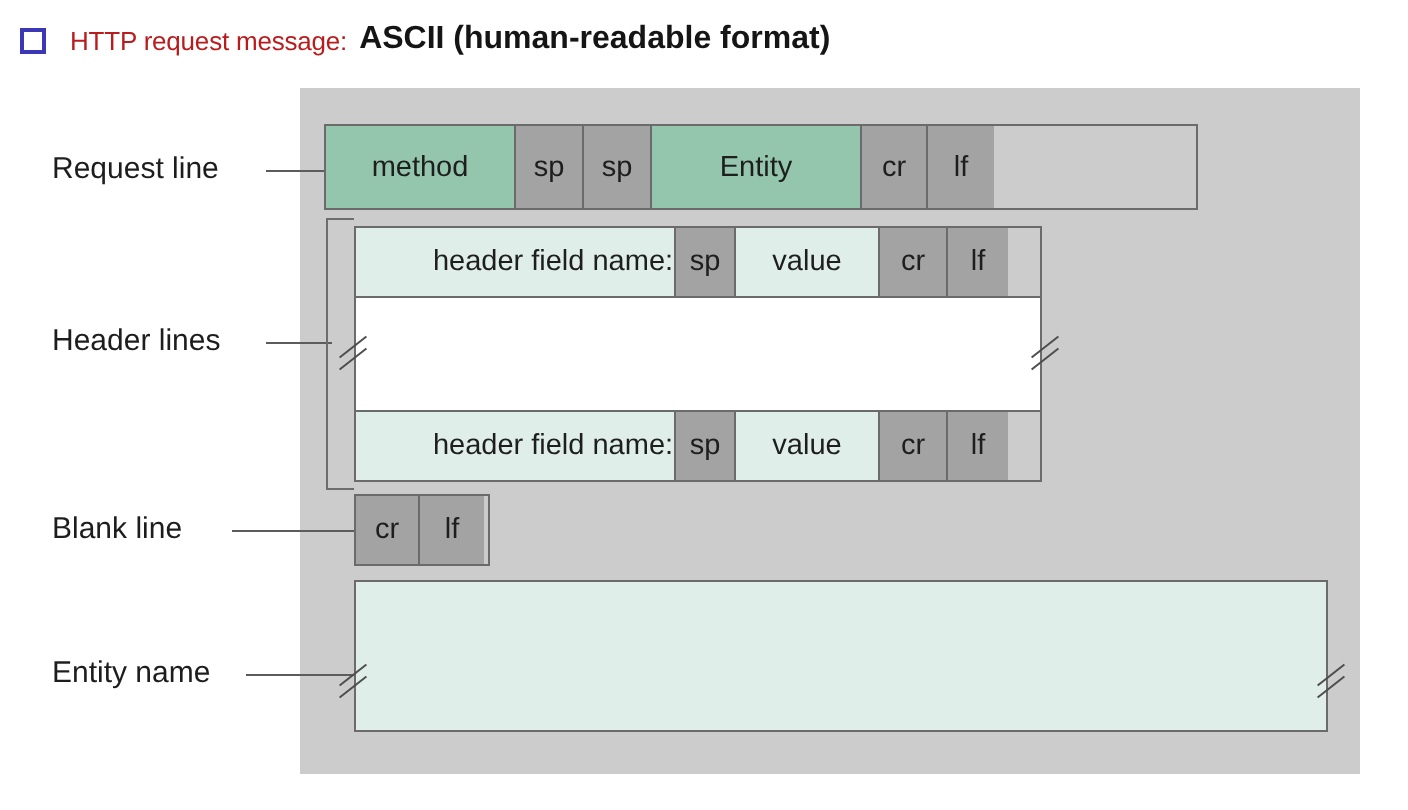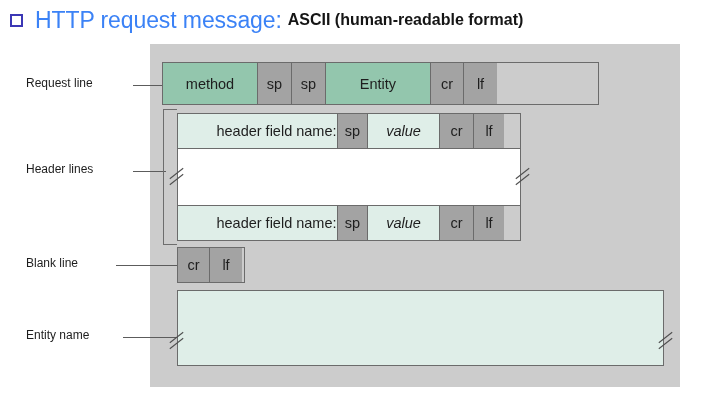--- a/index.html
+++ b/index.html
@@ -29,22 +29,22 @@
   #bullet-square {
     width: 9px;
     height: 9px;
     border: 2px solid #3b37b5;
     background: #ffffff;
     margin-left: 10px;
     margin-right: 12px;
     flex: 0 0 auto;
   }
   #title-red {
-    color: #3b82f6;
-    font-size: 23px;
+    color: #b91c1c;
+    font-size: 13px;
     font-weight: 400;
     letter-spacing: -0.1px;
     white-space: nowrap;
     text-align: right;
   }
   #title-black {
     color: #151515;
     font-size: 16px;
     font-weight: 700;
     margin-left: 6px;
@@ -107,21 +107,21 @@
     height: 36px;
   }
   #header-row-2 {
     left: 177px;
     top: 205px;
     width: 344px;
     height: 36px;
   }
   .hdr-name  { width: 160px; padding-left: 38px; }
   .hdr-sp    { width: 30px; }
-  .hdr-value { width: 72px; font-style: italic; }
+  .hdr-value { width: 72px; }
   .hdr-cr    { width: 34px; }
   .hdr-lf    { width: 30px; }
 
   
   #header-gap {
     position: absolute;
     left: 177px;
     top: 148px;
     width: 344px;
     height: 58px;
@@ -169,21 +169,21 @@
     width: 487px;
     height: 76px;
     box-sizing: border-box;
     background: #dfeee8;
     border: 1.6px solid #6b6b6b;
   }
 
   
   .lbl {
     position: absolute;
-    font-size: 12px;
+    font-size: 15px;
     color: #1d1d1d;
     white-space: nowrap;
     text-align: right;
   }
   #lbl-request-line { left: 26px;  top: 76px;  }
   #lbl-header-lines { left: 26px;  top: 162px; }
   #lbl-blank-line   { left: 26px;  top: 256px; }
   #lbl-entity-body  { left: 26px;  top: 328px; }
 
   

